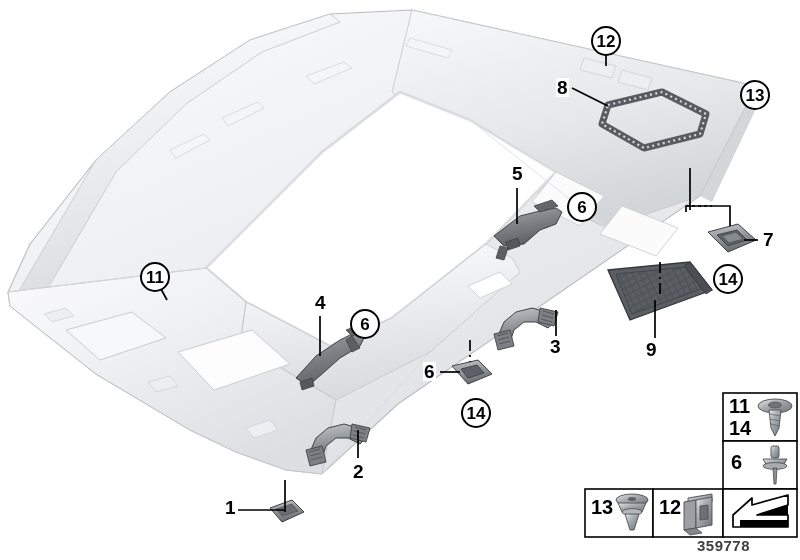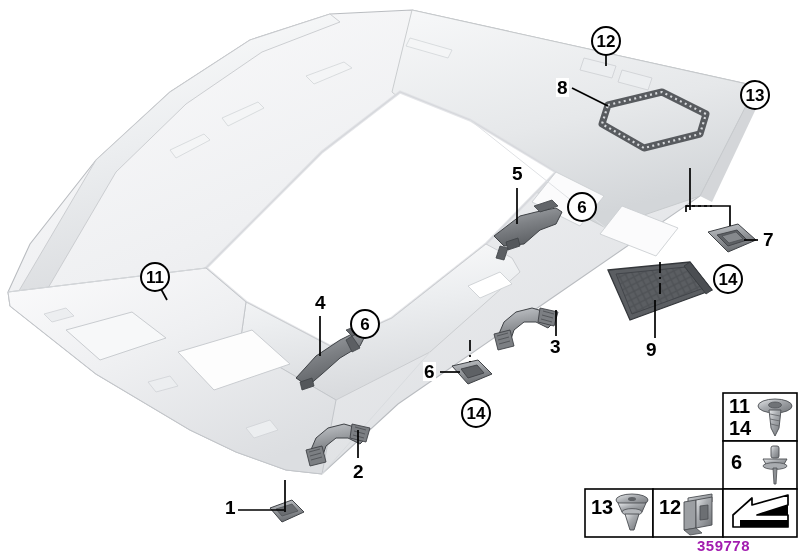--- a/index.html
+++ b/index.html
@@ -15,21 +15,21 @@
            font-size:17px;font-weight:bold;color:#000;
            font-family:"Liberation Sans",sans-serif;line-height:1;
            box-sizing:border-box;}
   
   .plainnum{position:absolute;font-size:19px;font-weight:bold;color:#000;
             font-family:"Liberation Sans",sans-serif;line-height:1;
             background:#fff;padding:0 1px;}
   .legendnum{position:absolute;font-size:20px;font-weight:bold;color:#000;
              font-family:"Liberation Sans",sans-serif;line-height:1;}
   #diagram-id{position:absolute;left:697px;top:537px;font-size:15px;
-              font-weight:bold;color:#a21caf;letter-spacing:.5px;
+              font-weight:bold;color:#404040;letter-spacing:.5px;
               font-family:"Liberation Sans",sans-serif;}
 </style>
 </head>
 <body>
 
 <div id="stage">
 
   <svg class="layer" viewBox="0 0 800 560">
     <defs>
       <linearGradient id="gHead" x1="0" y1="0" x2="0.7" y2="1">

